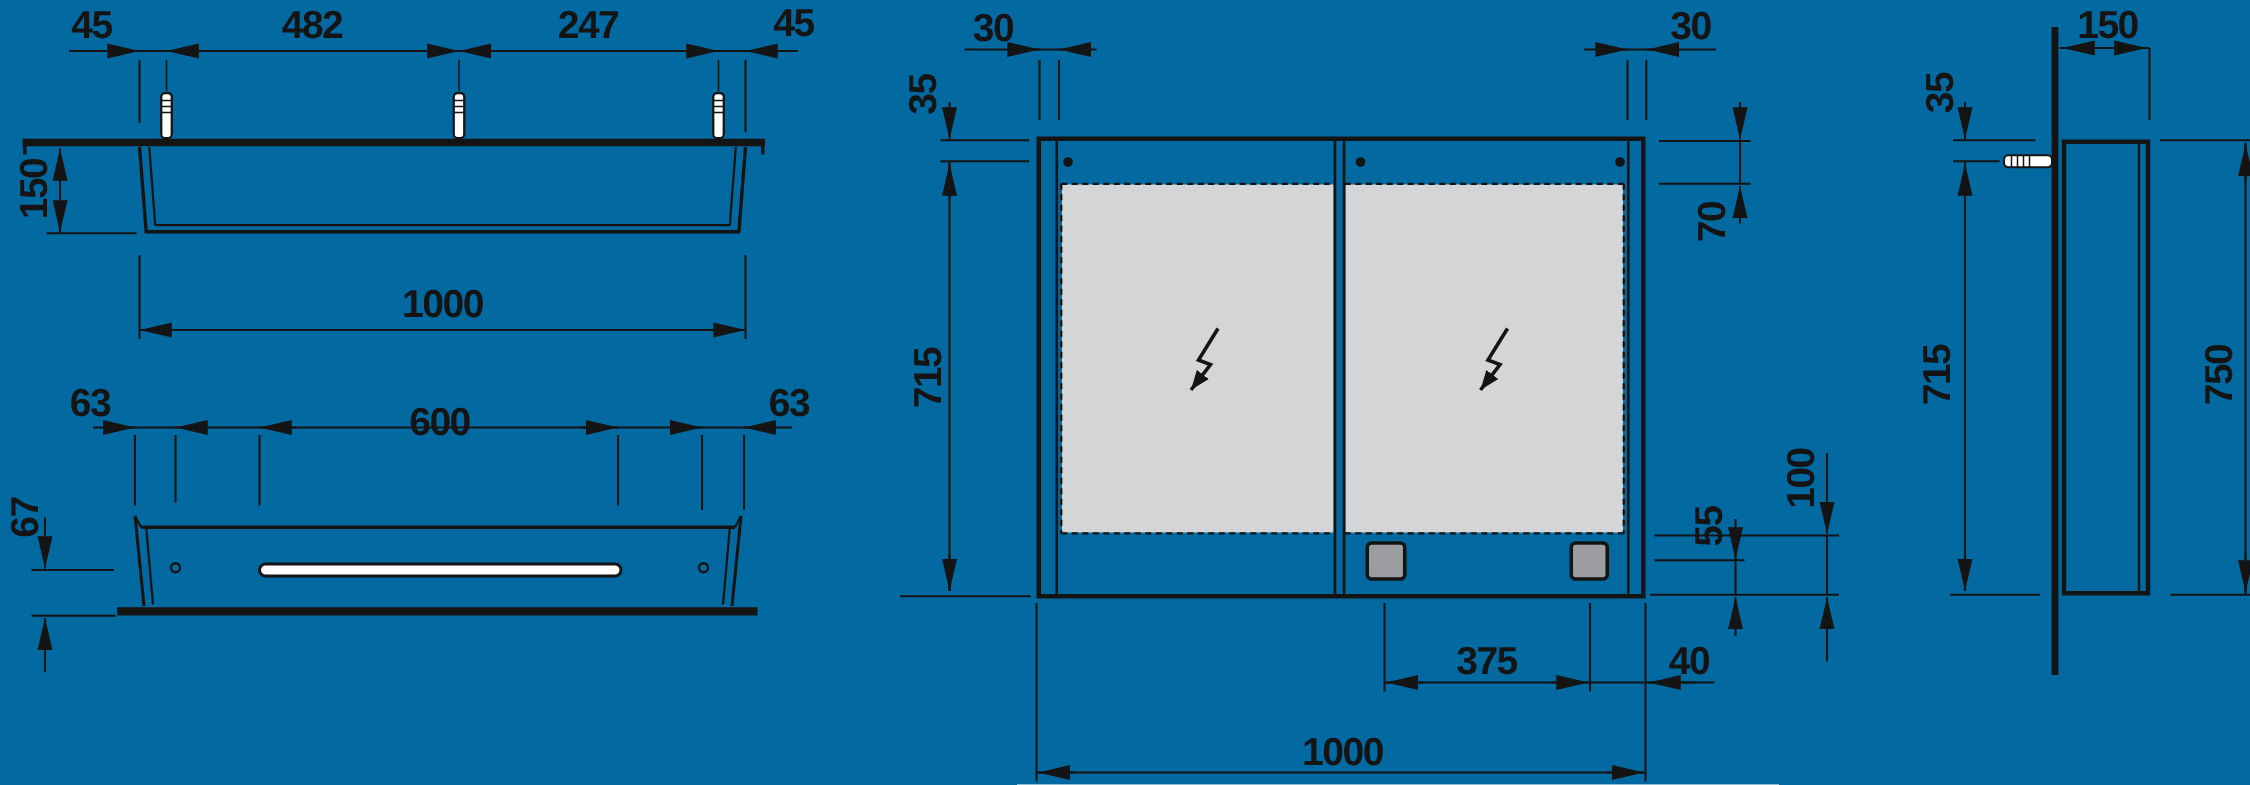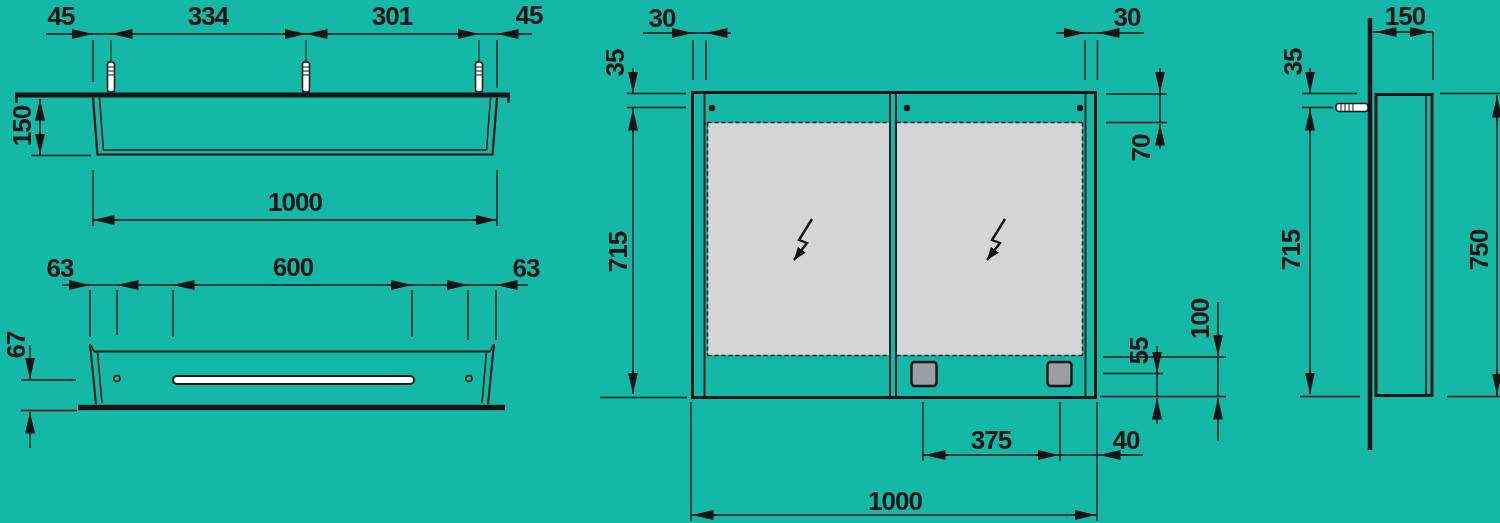--- a/index.html
+++ b/index.html
@@ -1,16 +1,16 @@
 <!DOCTYPE html>
 <html><head>
 <meta charset="utf-8">
 <style>
   html,body{margin:0;padding:0;background:#fff;}
-  #stage{position:relative;width:1500px;height:523px;background:#14b8a6;overflow:hidden;
+  #stage{position:relative;width:1500px;height:523px;background:#0369a1;overflow:hidden;
          font-family:"Liberation Sans",sans-serif;}
   #stage svg{position:absolute;left:0;top:0;}
   .lbl{position:absolute;transform:translate(-50%,-50%);
        font:bold 26px "Liberation Sans",sans-serif;color:#141414;
        letter-spacing:-1px;white-space:nowrap;line-height:1;}
   .rot{transform:translate(-50%,-50%) rotate(-90deg);}
 </style>
 </head>
 <body>
 
@@ -190,28 +190,28 @@
     <path d="M1300,396.5 H1360"></path>
 
     <path d="M1440,93.5 H1503 M1447,396.5 H1503"></path>
     <path d="M1497,95 V396"></path>
     <path d="M1497,121 V96" marker-end="url(#ah)"></path>
     <path d="M1497,369 V395" marker-end="url(#ah)"></path>
   </g>
 </svg>
 
   <div class="lbl" style="left:61px;top:16px">45</div>
-  <div class="lbl" style="left:208px;top:16px">334</div>
-  <div class="lbl" style="left:392px;top:16px">301</div>
+  <div class="lbl" style="left:208px;top:16px">482</div>
+  <div class="lbl" style="left:392px;top:16px">247</div>
   <div class="lbl" style="left:529px;top:15px">45</div>
   <div class="lbl rot" style="left:22px;top:126px">150</div>
   <div class="lbl" style="left:295px;top:202px">1000</div>
 
   <div class="lbl" style="left:60px;top:268px">63</div>
-  <div class="lbl" style="left:293px;top:267px">600</div>
+  <div class="lbl" style="left:293px;top:281px">600</div>
   <div class="lbl" style="left:526px;top:268px">63</div>
   <div class="lbl rot" style="left:16px;top:345px">67</div>
 
   <div class="lbl" style="left:662px;top:18px">30</div>
   <div class="lbl" style="left:1127px;top:17px">30</div>
   <div class="lbl rot" style="left:615px;top:63px">35</div>
   <div class="lbl rot" style="left:618px;top:252px">715</div>
   <div class="lbl rot" style="left:1141px;top:148px">70</div>
   <div class="lbl rot" style="left:1139px;top:351px">55</div>
   <div class="lbl rot" style="left:1200px;top:319px">100</div>

